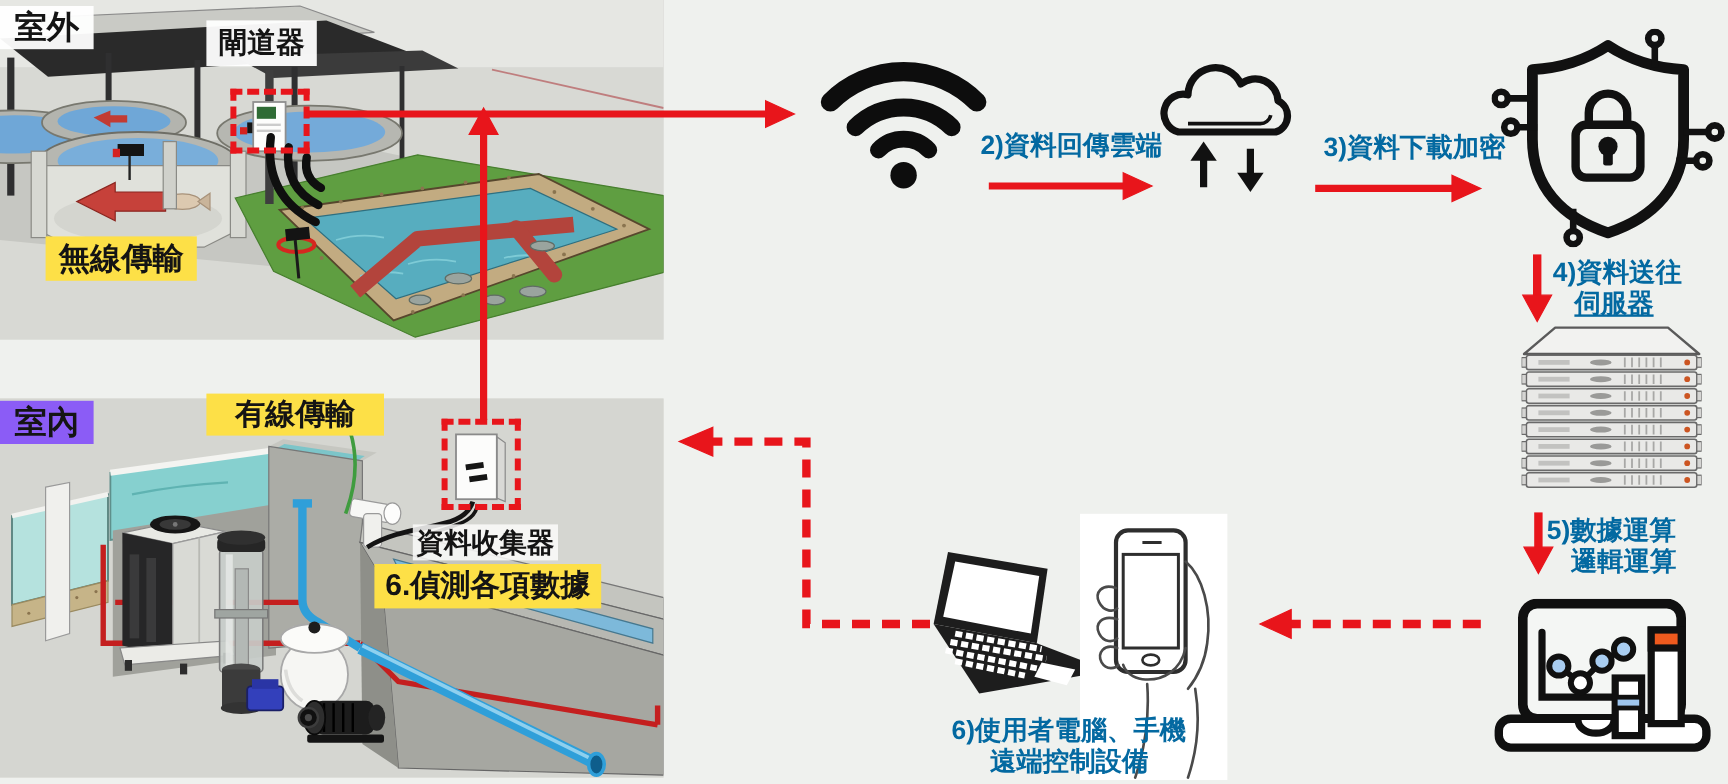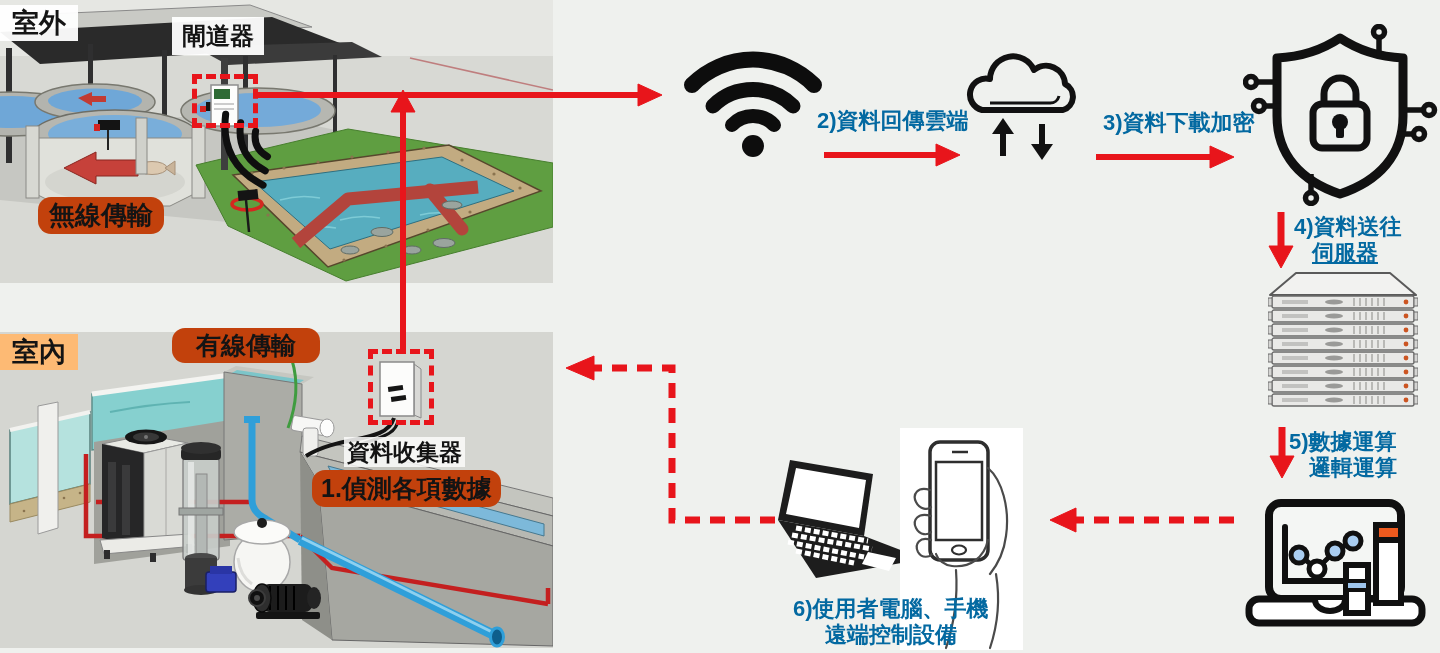--- a/index.html
+++ b/index.html
@@ -5,21 +5,21 @@
   html,body{margin:0;padding:0;background:#eff1ee;}
   #stage{
     position:relative;width:1440px;height:653px;overflow:hidden;
     background:#eff1ee;
     font-family:"Liberation Sans","DejaVu Sans",sans-serif;
     color:#141414;
   }
   .panel{position:absolute;overflow:hidden;}
   .lab{position:absolute;font-weight:bold;color:#141414;white-space:nowrap;}
   .whitebox{background:rgba(255,255,255,0.95);}
-  .yellowbox{background:#c2410c;border-radius:13px;}
+  .yellowbox{background:#fde047;}
   .dashedbox{position:absolute;border:5px dashed #e8151b;}
   .step{position:absolute;font-weight:bold;font-size:22px;line-height:26px;color:#0369a1;white-space:nowrap;}
   svg{display:block;}
   .icon{position:absolute;}
 </style>
 </head>
 <body>
 
 <div id="stage">
 
@@ -219,25 +219,25 @@
       <rect x="388" y="54" width="15" height="5" fill="#151515" transform="rotate(-8 395 56)"></rect>
       <rect x="391" y="64" width="15" height="5" fill="#151515" transform="rotate(-8 398 66)"></rect>
     </svg>
   </div>
 
   <div class="lab whitebox" style="left:0;top:5px;font-size:27px;line-height:34px;padding:1px 12px;">室外</div>
   <div class="lab whitebox" style="left:172px;top:17px;font-size:24px;line-height:30px;padding:4px 10px 4px;">閘道器</div>
   <div class="dashedbox" style="left:192px;top:74px;width:56px;height:44px;"></div>
   <div class="lab yellowbox" style="left:38px;top:197px;font-size:26px;line-height:37px;padding:0 11px;">無線傳輸</div>
 
-  <div class="lab" style="left:0;top:334px;font-size:27px;line-height:34px;padding:1px 12px;background:#fdba74;">室內</div>
+  <div class="lab" style="left:0;top:334px;font-size:27px;line-height:34px;padding:1px 12px;background:#8b5cf6;">室內</div>
   <div class="lab yellowbox" style="left:172px;top:328px;font-size:25px;line-height:35px;padding:0 24px;">有線傳輸</div>
   <div class="dashedbox" style="left:368px;top:349px;width:56px;height:66px;"></div>
   <div class="lab" style="left:344px;top:437px;font-size:23px;line-height:28px;padding:1px 3px;background:rgba(252,252,250,0.85);">資料收集器</div>
-  <div class="lab yellowbox" style="left:312px;top:470px;font-size:25px;line-height:37px;padding:0 9px;">1.偵測各項數據</div>
+  <div class="lab yellowbox" style="left:312px;top:470px;font-size:25px;line-height:37px;padding:0 9px;">6.偵測各項數據</div>
 
   <div class="icon" style="left:673px;top:38px;">
     <svg width="160" height="124" viewBox="0 0 160 124">
       <g stroke="#0d0d0d" fill="none" stroke-linecap="round">
         <path d="M19,47 A86,86 0 0 1 141,47" stroke-width="16"></path>
         <path d="M40,68 A57,57 0 0 1 120,68" stroke-width="15"></path>
         <path d="M59,87 A29,29 0 0 1 101,87" stroke-width="14"></path>
       </g>
       <circle cx="80" cy="108" r="11" fill="#0d0d0d"></circle>
     </svg>

